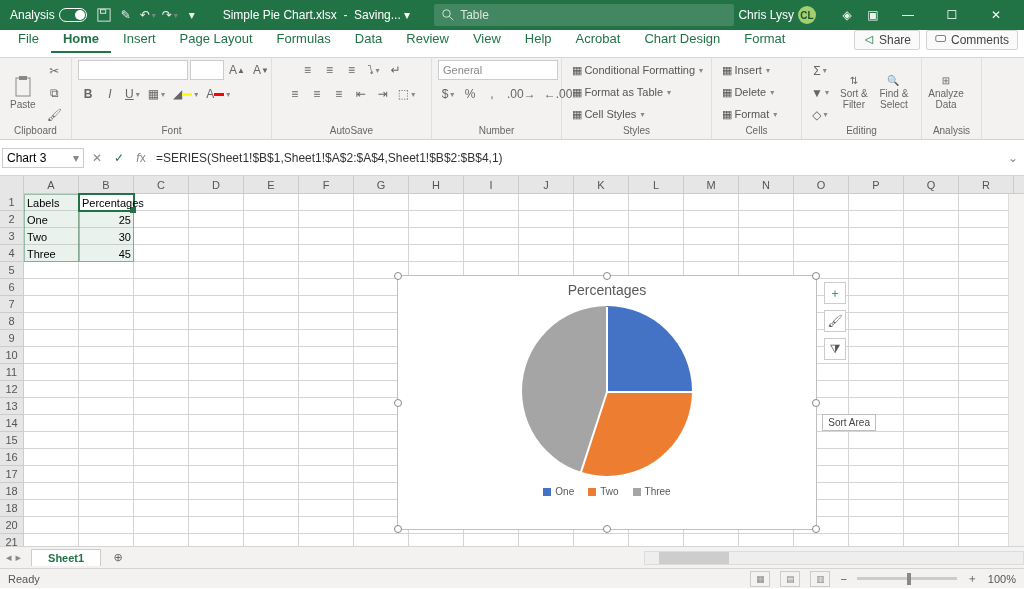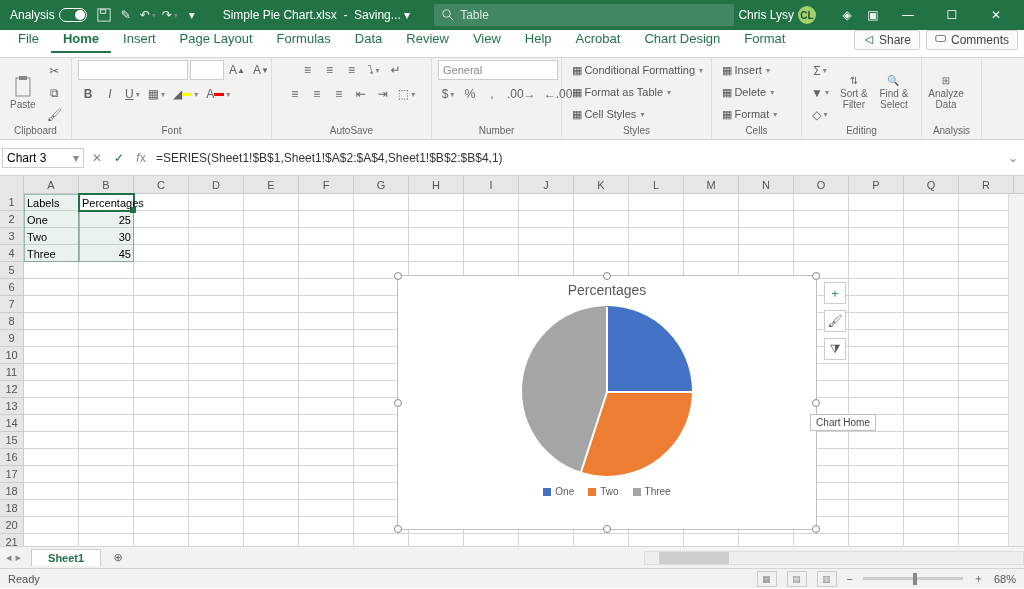--- a/index.html
+++ b/index.html
@@ -402,21 +402,21 @@
         </div>
         <div class="chart-side">
           <div class="side-btn" style="color:#0b8043">＋</div>
           <div class="side-btn">
               <span>🖌</span>
             </div>
           <div class="side-btn">
               <span>⧩</span>
             </div>
         </div>
-        <div class="tooltip">Chart Home</div>
+        <div class="tooltip">Sort Area</div>
       </div>
     <div class="cell" style="left: 0px; top: 0px; width: 55px;">Labels</div>
         <div class="cell" style="left: 55px; top: 0px; width: 55px;">Percentages</div>
         <div class="cell" style="left: 0px; top: 17px; width: 55px;">One</div>
         <div class="cell r" style="left: 55px; top: 17px; width: 55px;">25</div>
         <div class="cell" style="left: 0px; top: 34px; width: 55px;">Two</div>
         <div class="cell r" style="left: 55px; top: 34px; width: 55px;">30</div>
         <div class="cell" style="left: 0px; top: 51px; width: 55px;">Three</div>
         <div class="cell r" style="left: 55px; top: 51px; width: 55px;">45</div>
       </div>
@@ -440,15 +440,15 @@
   <span>Ready</span>
   <div class="status-right">
     <span class="view-btn">▦</span>
     <span class="view-btn">▤</span>
     <span class="view-btn">▥</span>
     <span>−</span>
     <div class="zoom-slider">
         <div class="zt"></div>
       </div>
     <span>＋</span>
-    <span>68%</span>
+    <span>100%</span>
   </div>
 </div>
 
 </body></html>

